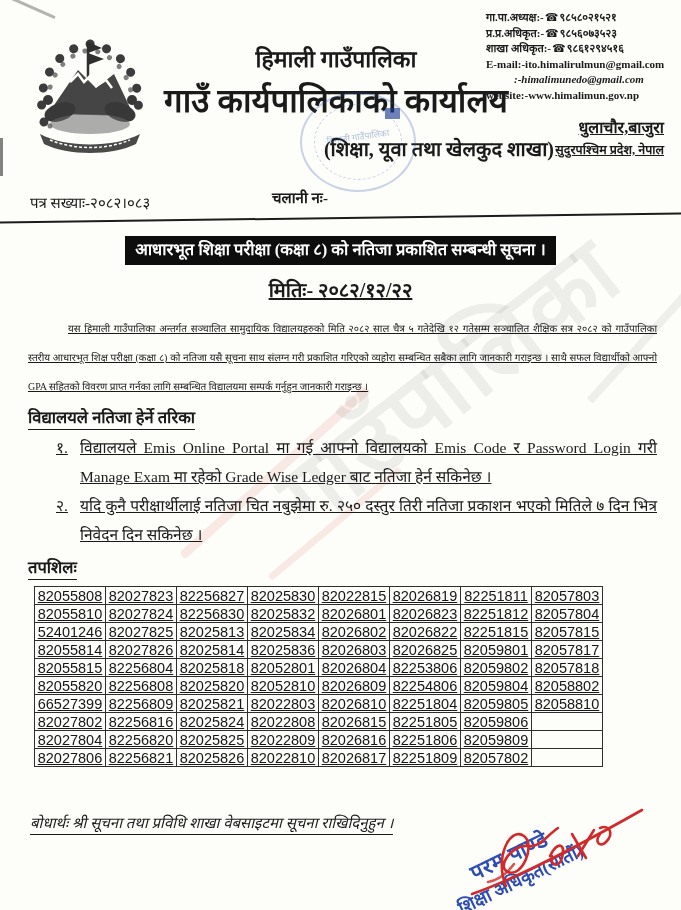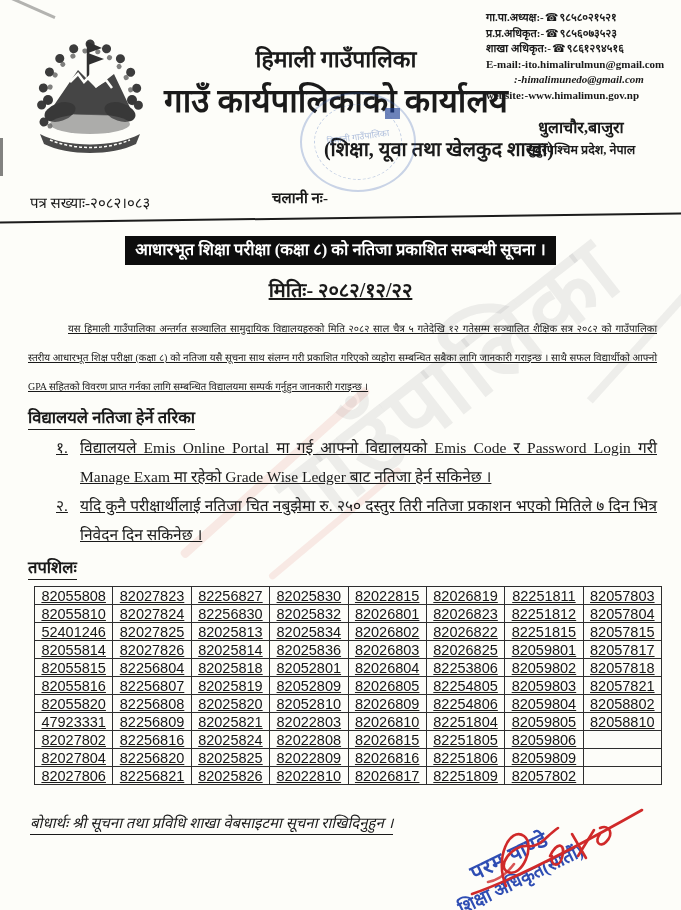--- a/index.html
+++ b/index.html
@@ -40,21 +40,21 @@
     font-size:9px; color:rgba(36,80,168,.45); transform:rotate(-8deg); line-height:11px;
   }
   .head-stamp .chip{position:absolute; right:14px; top:14px; width:15px; height:11px; background:rgba(28,62,150,.8);}
   .contacts{
     position:absolute; left:486px; top:10px; width:215px; z-index:3;
     font-size:11px; line-height:15.5px; font-weight:bold;
   }
   .contact-line{white-space:nowrap;}
   .contact-line.indent{margin-left:28px;font-style:italic;}
   .contact-line .phone{font-weight:normal; font-size:11px; margin:0 1px;}
-  .address{position:absolute; left:498px; top:116px; width:166px; text-align:center; z-index:3;}
+  .address{position:absolute; left:498px; top:116px; width:166px; text-align:right; z-index:3;text-decoration:underline;}
   .address .l1{font-size:16px; font-weight:bold;}
   .address .l2{font-size:12.5px; font-weight:bold; margin-top:3px;}
   
   .ref-letter{position:absolute; left:30px; top:192px; font-size:15px; font-weight:normal; z-index:1;}
   .ref-dispatch{position:absolute; left:272px; top:187px; font-size:15px; font-weight:bold; z-index:1;}
   .ref-rule{position:absolute; left:-6px; top:217px; width:694px; height:2px; background:#1c1c1c; transform:rotate(-0.75deg); z-index:1;}
   
   .content{position:absolute; left:0; top:236px; width:681px; z-index:1; padding:0;text-decoration:underline;}
   .title-wrap{text-align:center;}
   .title-bar{
@@ -69,21 +69,21 @@
   .method-heading{margin:4px 0 0 28px; font-size:16.5px; font-weight:bold;
     border-bottom:1.5px solid #1a1a1a; display:inline-block; padding-bottom:1px;}
   .steps{margin:4px 24px 0 56px;}
   .step{display:flex; font-size:15.5px; line-height:28.5px; margin-top:1px;}
   .step .num{width:24px; flex:0 0 24px;}
   .step .txt{flex:1; text-align:justify;}
   .details-heading{margin:6px 0 0 28px; font-size:16.5px; font-weight:bold;
     border-bottom:1.5px solid #1a1a1a; display:inline-block; padding-bottom:1px;}
   
   .symbol-table{
-    border-collapse:collapse; margin:6px 0 0 34px; width:628px;
+    border-collapse:collapse; margin:6px 0 0 34px; width:569px;
     font-family:"Liberation Sans","DejaVu Sans",sans-serif;
   }
   .symbol-table td{
     border:1px solid #2e2e2e; height:17px; padding:0 2px;
     font-size:14.5px; text-align:center; color:#161616;
   }
   
   .note{
     position:absolute; left:30px; top:812px; z-index:2;
     font-size:15px; font-weight:normal; font-style:italic;
@@ -232,41 +232,31 @@
             <td>82055815</td>
             <td>82256804</td>
             <td>82025818</td>
             <td>82052801</td>
             <td>82026804</td>
             <td>82253806</td>
             <td>82059802</td>
             <td>82057818</td>
           </tr>
           <tr>
-            <td>82055816</td>
-            <td>82256807</td>
-            <td>82025819</td>
-            <td>82052809</td>
-            <td>82026805</td>
-            <td>82254805</td>
-            <td>82059803</td>
-            <td>82057821</td>
-          </tr>
-          <tr>
             <td>82055820</td>
             <td>82256808</td>
             <td>82025820</td>
             <td>82052810</td>
             <td>82026809</td>
             <td>82254806</td>
             <td>82059804</td>
             <td>82058802</td>
           </tr>
           <tr>
-            <td>47923331</td>
+            <td>66527399</td>
             <td>82256809</td>
             <td>82025821</td>
             <td>82022803</td>
             <td>82026810</td>
             <td>82251804</td>
             <td>82059805</td>
             <td>82058810</td>
           </tr>
           <tr>
             <td>82027802</td>

